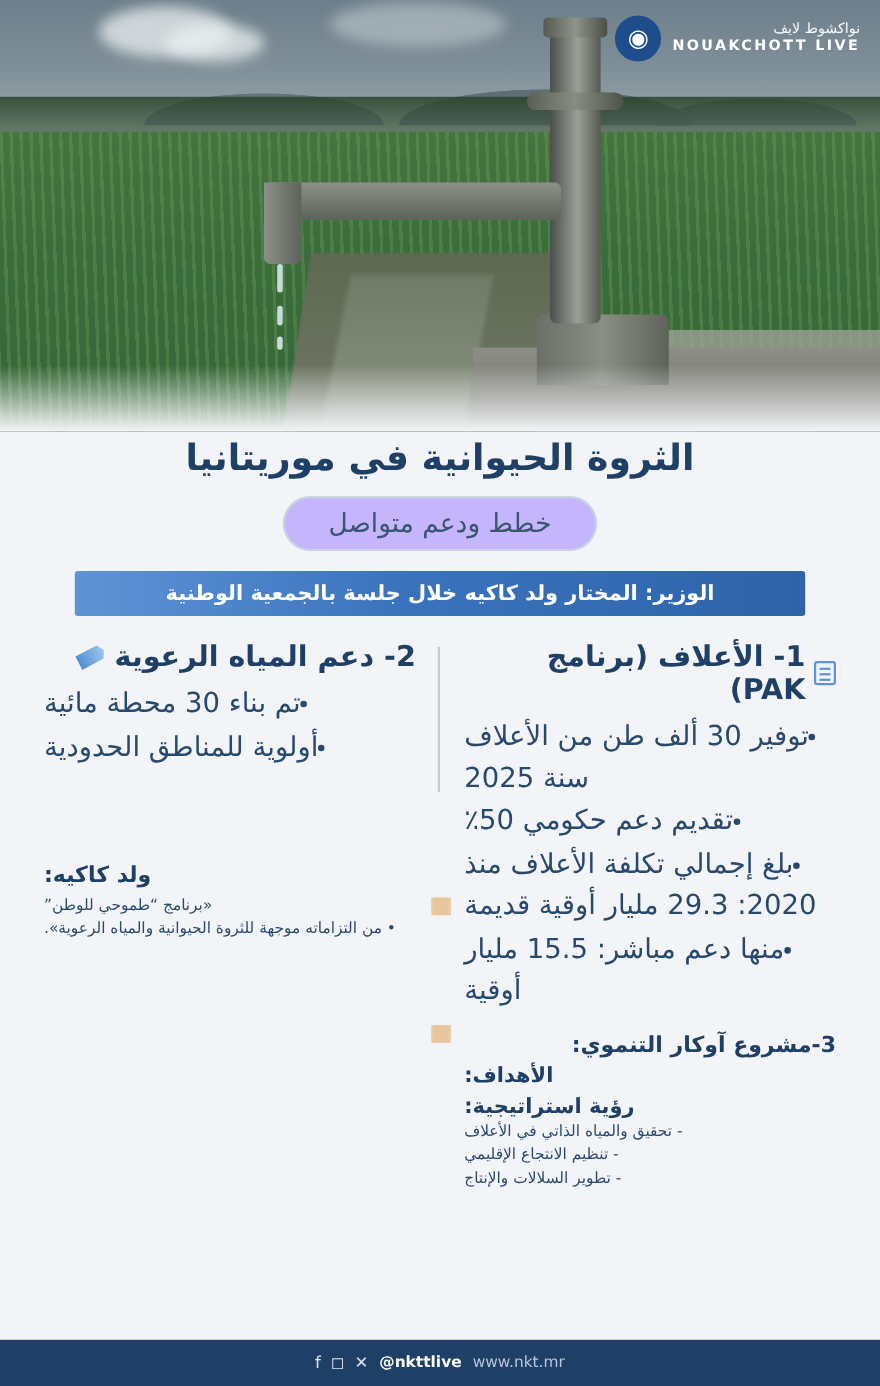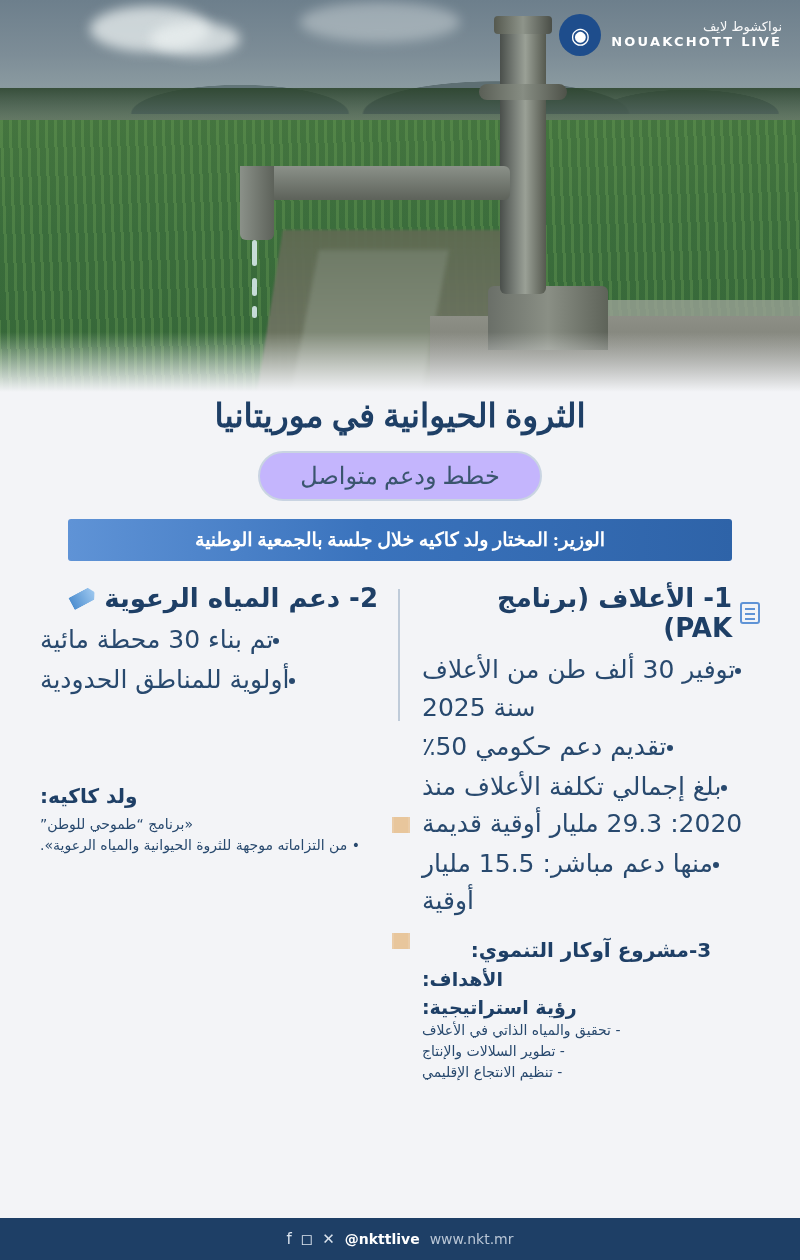--- a/index.html
+++ b/index.html
@@ -134,21 +134,21 @@
   .logo-ar { font-size: 13px; letter-spacing: 1px; opacity: .95; }
   .logo-en { font-size: 13px; letter-spacing: 2.2px; font-weight: 700; }
   .logo-mark {
     width: 42px; height: 42px; border-radius: 50%;
     background: #1e4d8c;
     display: flex; align-items: center; justify-content: center;
     color: #fff; font-size: 22px; font-weight: 700;
   }
 
   
-  .titles { text-align: center; padding-top: 4px; font-family: Liberation Serif, serif; }
+  .titles { text-align: center; padding-top: 4px; }
   .main-title {
     font-size: 33px; font-weight: 700; color: #1e3f66;
     letter-spacing: .5px;
   }
   .subtitle-pill {
     display: inline-block;
     margin-top: 16px;
     padding: 9px 40px;
     font-size: 24px; color: #3a556e;
     border: 2px solid #c9d4e2;
@@ -221,21 +221,21 @@
   }
   .dash-list p, .plain p {
     font-size: 14px; color: #28496e; line-height: 1.5; text-align: left;
   }
   .sub-head {
     font-size: 19px; font-weight: 700; color: #1e3f66;
     text-align: left; margin: 6px 0 2px;
   }
   .sec-head-2 {
     font-size: 20px; font-weight: 700; color: #1e3f66;
-    text-align: center; margin-top: 18px; margin-bottom: 6px;
+    text-align: right; margin-top: 18px; margin-bottom: 6px;
   }
   .col-left .sec-head-2, .col-left .sub-head { text-align: left; }
 
   .marker {
     position: absolute; width: 16px; height: 16px; background: #e8c49a;
     opacity: .85;
   }
   .m1 { right: 392px; top: 256px; }
   .m2 { left: 394px; top: 256px; }
   .m3 { right: 392px; top: 372px; }
@@ -324,22 +324,22 @@
         <li><span class="dot"></span><span>منها دعم مباشر: 15.5 مليار أوقية</span></li>
       </ul>
 
       <div class="sec-head-2">3-مشروع آوكار التنموي:</div>
 
       <div class="sub-head">الأهداف:</div>
 
       <div class="sub-head">رؤية استراتيجية:</div>
       <div class="dash-list">
         <p>- تحقيق والمياه الذاتي في  الأعلاف</p>
+        <p>- تنظيم الانتجاع الإقليمي</p>
         <p>- تطوير السلالات والإنتاج</p>
-        <p>- تنظيم الانتجاع الإقليمي</p>
       </div>
     </div>
 
     <div class="col col-left">
 
       <div class="sec-head">
         <span>2- دعم المياه الرعوية</span>
         <span class="pen"></span>
       </div>
       <ul class="bullets">

